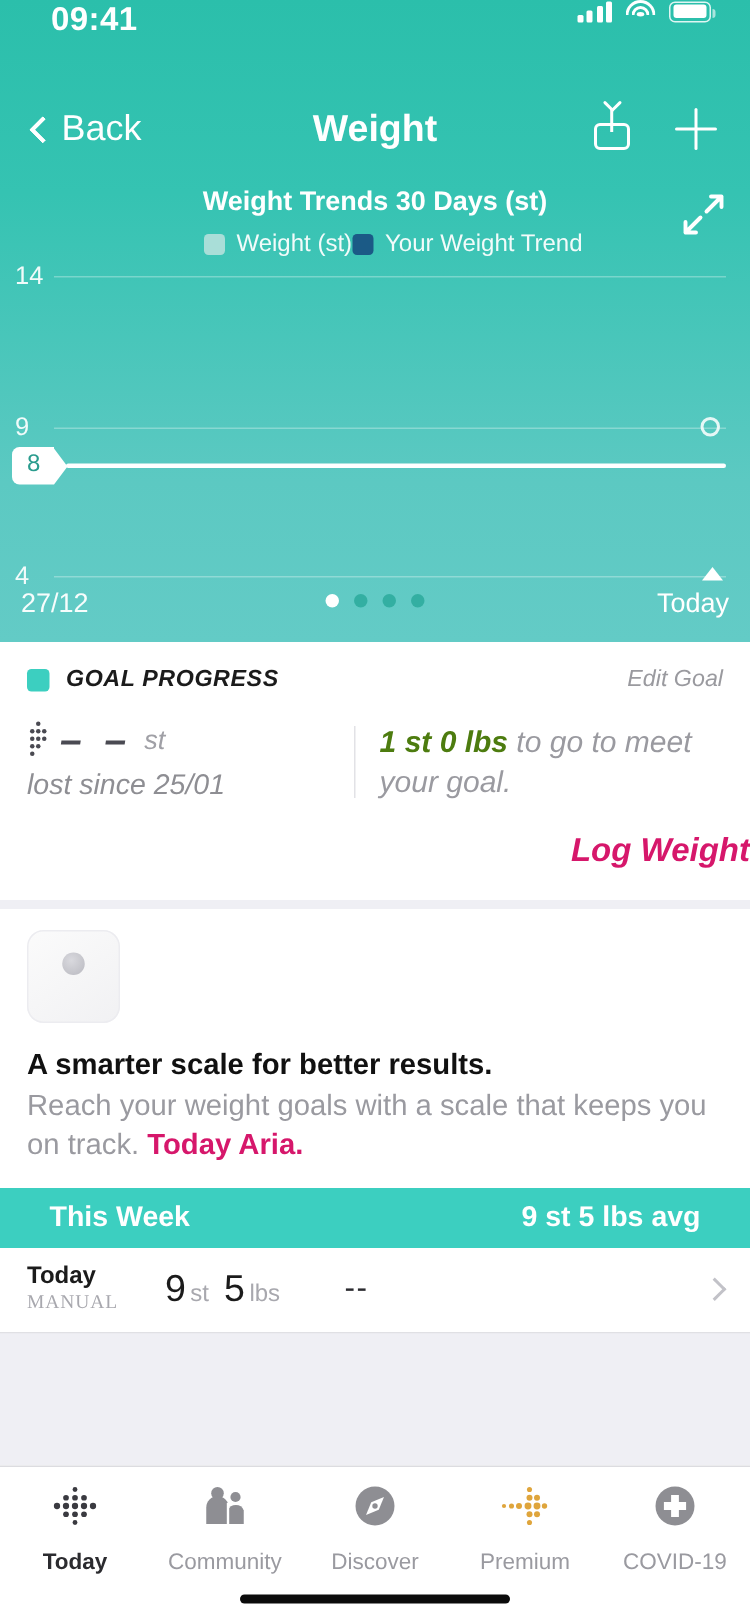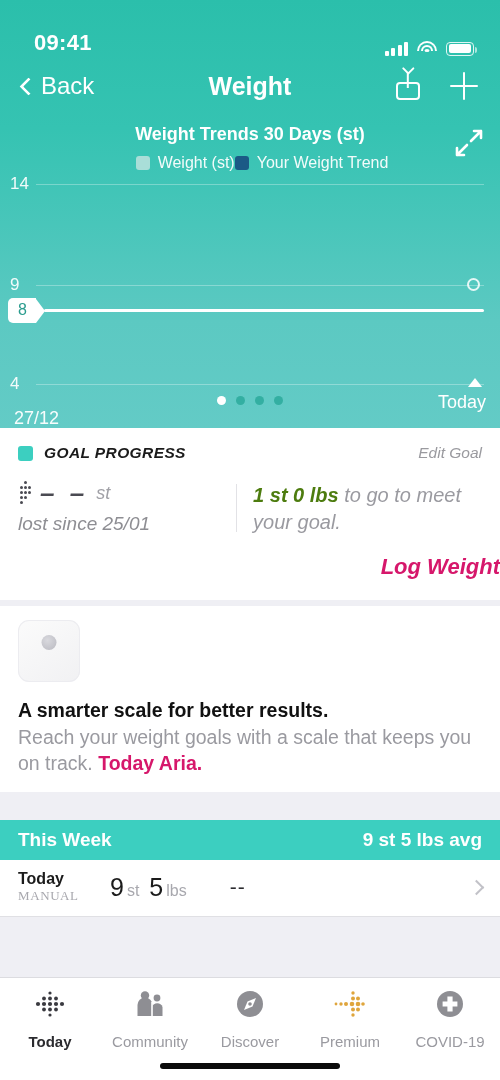--- a/index.html
+++ b/index.html
@@ -13,21 +13,21 @@
   .phone { position: relative; width: 500px; height: 1080px; display: flex; flex-direction: column; }
 
   
   .teal-top {
     background: linear-gradient(180deg, #2bbfab 0%, #35c3b2 30%, #5cc9c2 75%, #63cbc6 100%);
     color: #ffffff;
     position: relative;
     flex: 0 0 auto;
   }
   
-  .statusbar { height: 56px; display: flex; align-items: flex-end; justify-content: space-between; padding: 0 26px 0 34px; }
+  .statusbar { height: 56px; display: flex; align-items: flex-start; justify-content: space-between; padding: 0 26px 0 34px; }
   .status-time { font-size: 22px; font-weight: bold; letter-spacing: .3px; color: #fff; }
   .status-icons { display: flex; align-items: center; gap: 9px; }
   .sig { display: flex; align-items: flex-end; gap: 2.5px; height: 15px; }
   .sig i { display: block; width: 4px; background: #fff; border-radius: 1px; }
   .sig i:nth-child(1){height:5px}.sig i:nth-child(2){height:8px}.sig i:nth-child(3){height:11px}.sig i:nth-child(4){height:14px}
   .wifi { position: relative; width: 20px; height: 15px; }
   .wifi span { position: absolute; left: 50%; transform: translateX(-50%); border: 2.2px solid #fff; border-bottom: none; border-radius: 50% 50% 0 0 / 100% 100% 0 0; }
   .wifi span.a { width: 20px; height: 10px; top: 0; }
   .wifi span.b { width: 12px; height: 6px; top: 4px; }
   .wifi span.c { width: 5px; height: 3px; top: 8px; border-radius: 50%; background: #fff; border: none; }
@@ -65,21 +65,21 @@
   .plot { position: relative; margin-top: 0; height: 210px; }
   .gridline { position: absolute; left: 36px; right: 16px; height: 1px; background: rgba(255,255,255,.30); }
   .ylabel { position: absolute; left: 10px; font-size: 17px; color: rgba(255,255,255,.92); transform: translateY(-50%); }
   .trendline { position: absolute; left: 44px; right: 16px; height: 2.6px; background: #ffffff; border-radius: 2px; }
   .pointmarker { position: absolute; width: 13px; height: 13px; border: 2.2px solid rgba(255,255,255,.85); border-radius: 50%; background: transparent; }
   .badge8 { position: absolute; left: 8px; display: flex; align-items: center; height: 25px; }
   .badge8 .pill { background: #fff; color: #2a9c8e; font-size: 16px; font-weight: 500; padding: 2px 9px 3px 10px; border-radius: 5px 0 0 5px; line-height: 1.2; }
   .badge8 .tip { width: 0; height: 0; border-top: 12.5px solid transparent; border-bottom: 12.5px solid transparent; border-left: 9px solid #fff; }
 
   .xaxis { position: relative; height: 40px; margin-top: 2px; }
-  .x-left { position: absolute; left: 14px; top: 24px; font-size: 18px; color: rgba(255,255,255,.95); }
+  .x-left { position: absolute; left: 14px; top: 8px; font-size: 18px; color: rgba(255,255,255,.95); }
   .x-right { position: absolute; right: 14px; top: 8px; font-size: 18px; color: #ffffff; }
   .x-caret { position: absolute; right: 18px; top: -6px; width: 0; height: 0; border-left: 7px solid transparent; border-right: 7px solid transparent; border-bottom: 9px solid #fff; }
   .dots { position: absolute; left: 50%; transform: translateX(-50%); top: 12px; display: flex; gap: 10px; }
   .dots span { width: 9px; height: 9px; border-radius: 50%; background: rgba(44,170,155,.85); display: block; cursor: pointer; }
   .dots span.on { background: #ffffff; }
 
   
   .sheet { flex: 1 1 auto; background: #efeff4; display: flex; flex-direction: column; overflow: hidden; }
   .card { background: #fff; font-style: italic; }
   .goal-head { display: flex; align-items: center; padding: 16px 18px 12px 18px; }
@@ -104,21 +104,21 @@
   .gap { height: 6px; background: #efeff4; }
 
   .promo { display: flex; align-items: flex-start; gap: 16px; padding: 14px 18px 16px 18px; background: #fff; cursor: pointer; flex-direction: column; }
   .scale-img { flex: 0 0 auto; width: 62px; height: 62px; border-radius: 11px; background: linear-gradient(145deg,#fbfbfb,#f1f1f3); box-shadow: inset 0 0 0 1px #ececf0; position: relative; }
   .scale-img .disp { position: absolute; left: 50%; top: 15px; transform: translateX(-50%); width: 15px; height: 15px; border-radius: 50%; background: radial-gradient(circle at 40% 35%, #d9d9de, #b9b9c0); }
   .promo-text { flex: 1; }
   .promo-title { font-size: 19.5px; font-weight: bold; color: #111; line-height: 1.25; }
   .promo-desc { font-size: 19.5px; color: #9a9aa0; line-height: 1.3; margin-top: 3px; }
   .promo-desc b { color: #d6176b; font-weight: bold; }
 
-  .week-bar { background: #3ccfc0; display: flex; align-items: center; padding: 9px 18px; margin-top: 28px; }
+  .week-bar { background: #3ccfc0; display: flex; align-items: center; padding: 9px 33px; }
   .week-label { font-size: 19px; font-weight: bold; color: #fff; }
   .week-avg { margin-left: auto; font-size: 19px; font-weight: bold; color: #fff; }
 
   .entry-row { display: flex; align-items: center; background: #fff; padding: 10px 18px 12px 18px; cursor: pointer; }
   .entry-date { flex: 0 0 92px; }
   .entry-day { font-size: 16px; font-weight: bold; color: #1b1b1b; }
   .entry-src { font-size: 13px; color: #a8a8ae; letter-spacing: .6px; font-family: "Liberation Serif", serif; }
   .entry-val { display: flex; align-items: baseline; gap: 3px; }
   .entry-num { font-size: 25px; color: #1b1b1b; }
   .entry-u { font-size: 16px; color: #a8a8ae; margin-right: 7px; }

